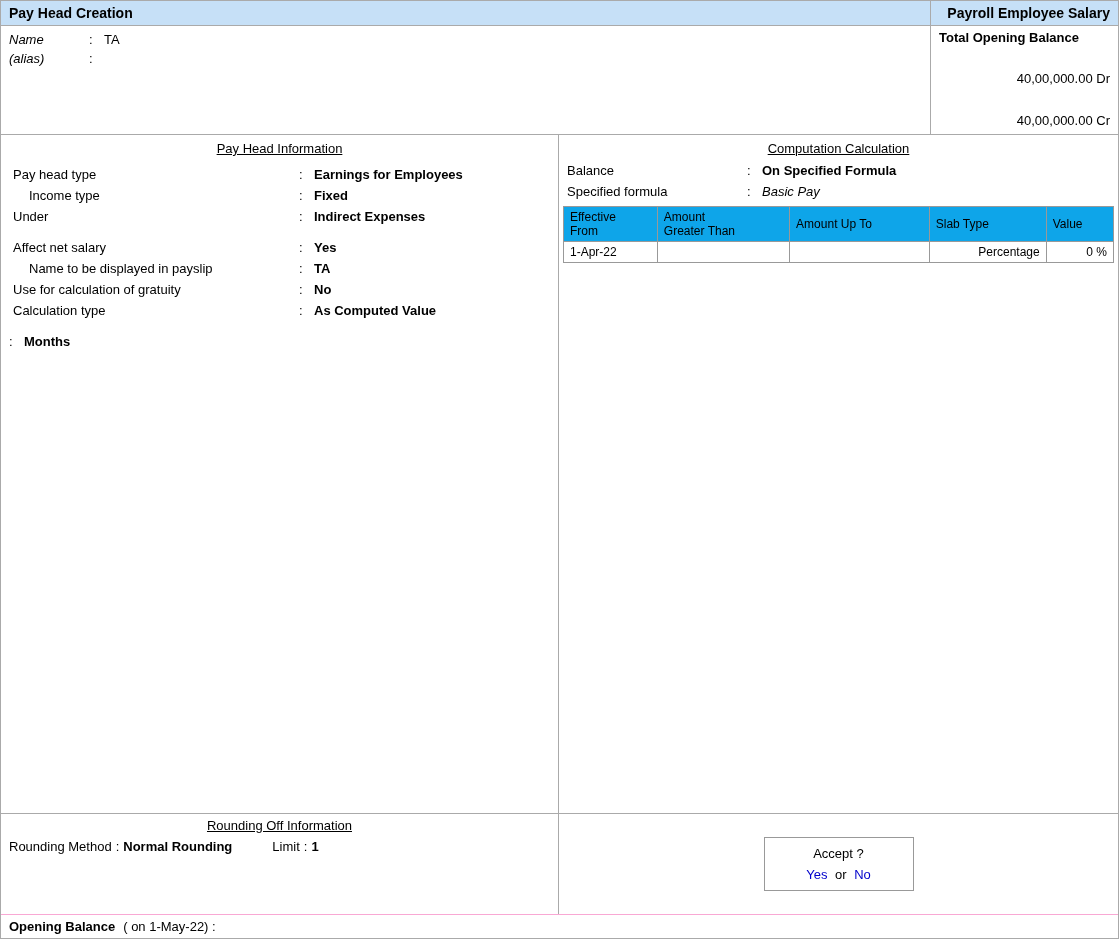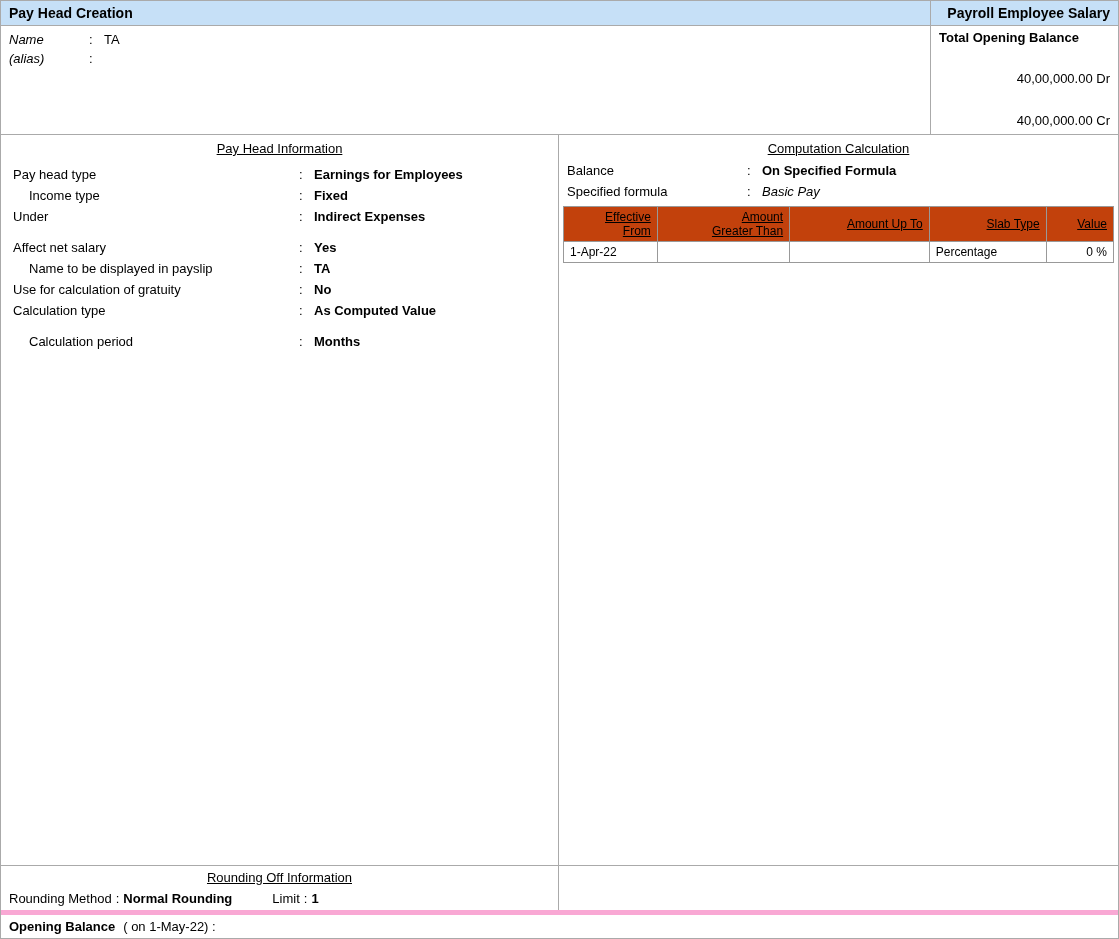--- a/index.html
+++ b/index.html
@@ -138,29 +138,28 @@
     }
     
     .slab-table {
       width: 100%;
       border-collapse: collapse;
       font-size: 12px;
     }
     .slab-table th {
       border: 1px solid #999;
       padding: 3px 6px;
-      text-align: right;
-      background: #c2410c;
+      text-align: left;
+      background: #0ea5e9;
       font-weight: normal;
-      text-decoration: underline;
     }
     .slab-table td {
       border: 1px solid #999;
       padding: 3px 6px;
-      text-align: left;
+      text-align: right;
     }
     .slab-table td.left-align {
       text-align: left;
     }
     .slab-wrapper {
       padding: 4px 4px;
     }
     
     .bottom-area {
       display: flex;
@@ -214,21 +213,21 @@
     }
     .accept-no {
       color: #0000cc;
       cursor: pointer;
       text-decoration: none;
     }
     
     .footer-row {
       display: flex;
       flex-direction: row;
-      border-top: 5px solid #f9a8d4;
+      border-top: 1px solid #f9a8d4;
       padding: 4px 8px;
       background: #fff;
     }
     .footer-left {
       flex: 1;
       display: flex;
       flex-direction: row;
       align-items: center;
       gap: 8px;
     }
@@ -334,21 +333,20 @@
 
         <div class="info-row">
           <div class="ilabel">Calculation type</div>
           <div class="icolon">:</div>
           <div class="ivalue">As Computed Value</div>
         </div>
 
         <div class="info-row" style="height:10px;"></div>
 
         <div class="info-row indented">
-          <div class="ilabel">Calculation period</div>
           <div class="icolon">:</div>
           <div class="ivalue">Months</div>
         </div>
       </div>
     </div>
 
     <div class="right-panel">
       <div class="section-header">Computation Calculation</div>
 
       <div class="comp-row">
@@ -393,20 +391,30 @@
       <div class="bottom-left-header">Rounding Off Information</div>
       <div class="bottom-left-row">
         <span>Rounding Method</span>
         <span style="margin: 0 4px;">:</span>
         <span style="font-weight:bold;">Normal Rounding</span>
         <span style="margin-left: 40px;">Limit</span>
         <span style="margin: 0 4px;">:</span>
         <span style="font-weight:bold;">1</span>
       </div>
     </div>
+    <div class="bottom-right">
+      <div class="accept-box">
+        <div class="accept-label">Accept ?</div>
+        <div class="accept-buttons">
+          <span class="accept-yes">Yes</span>
+          <span class="accept-or">or</span>
+          <span class="accept-no">No</span>
+        </div>
+      </div>
+    </div>
   </div>
 
   <div class="footer-row">
     <div class="footer-left">
       <span class="footer-label">Opening Balance</span>
       <span class="footer-date">( on 1-May-22)  :</span>
     </div>
   </div>
 </div>
 

